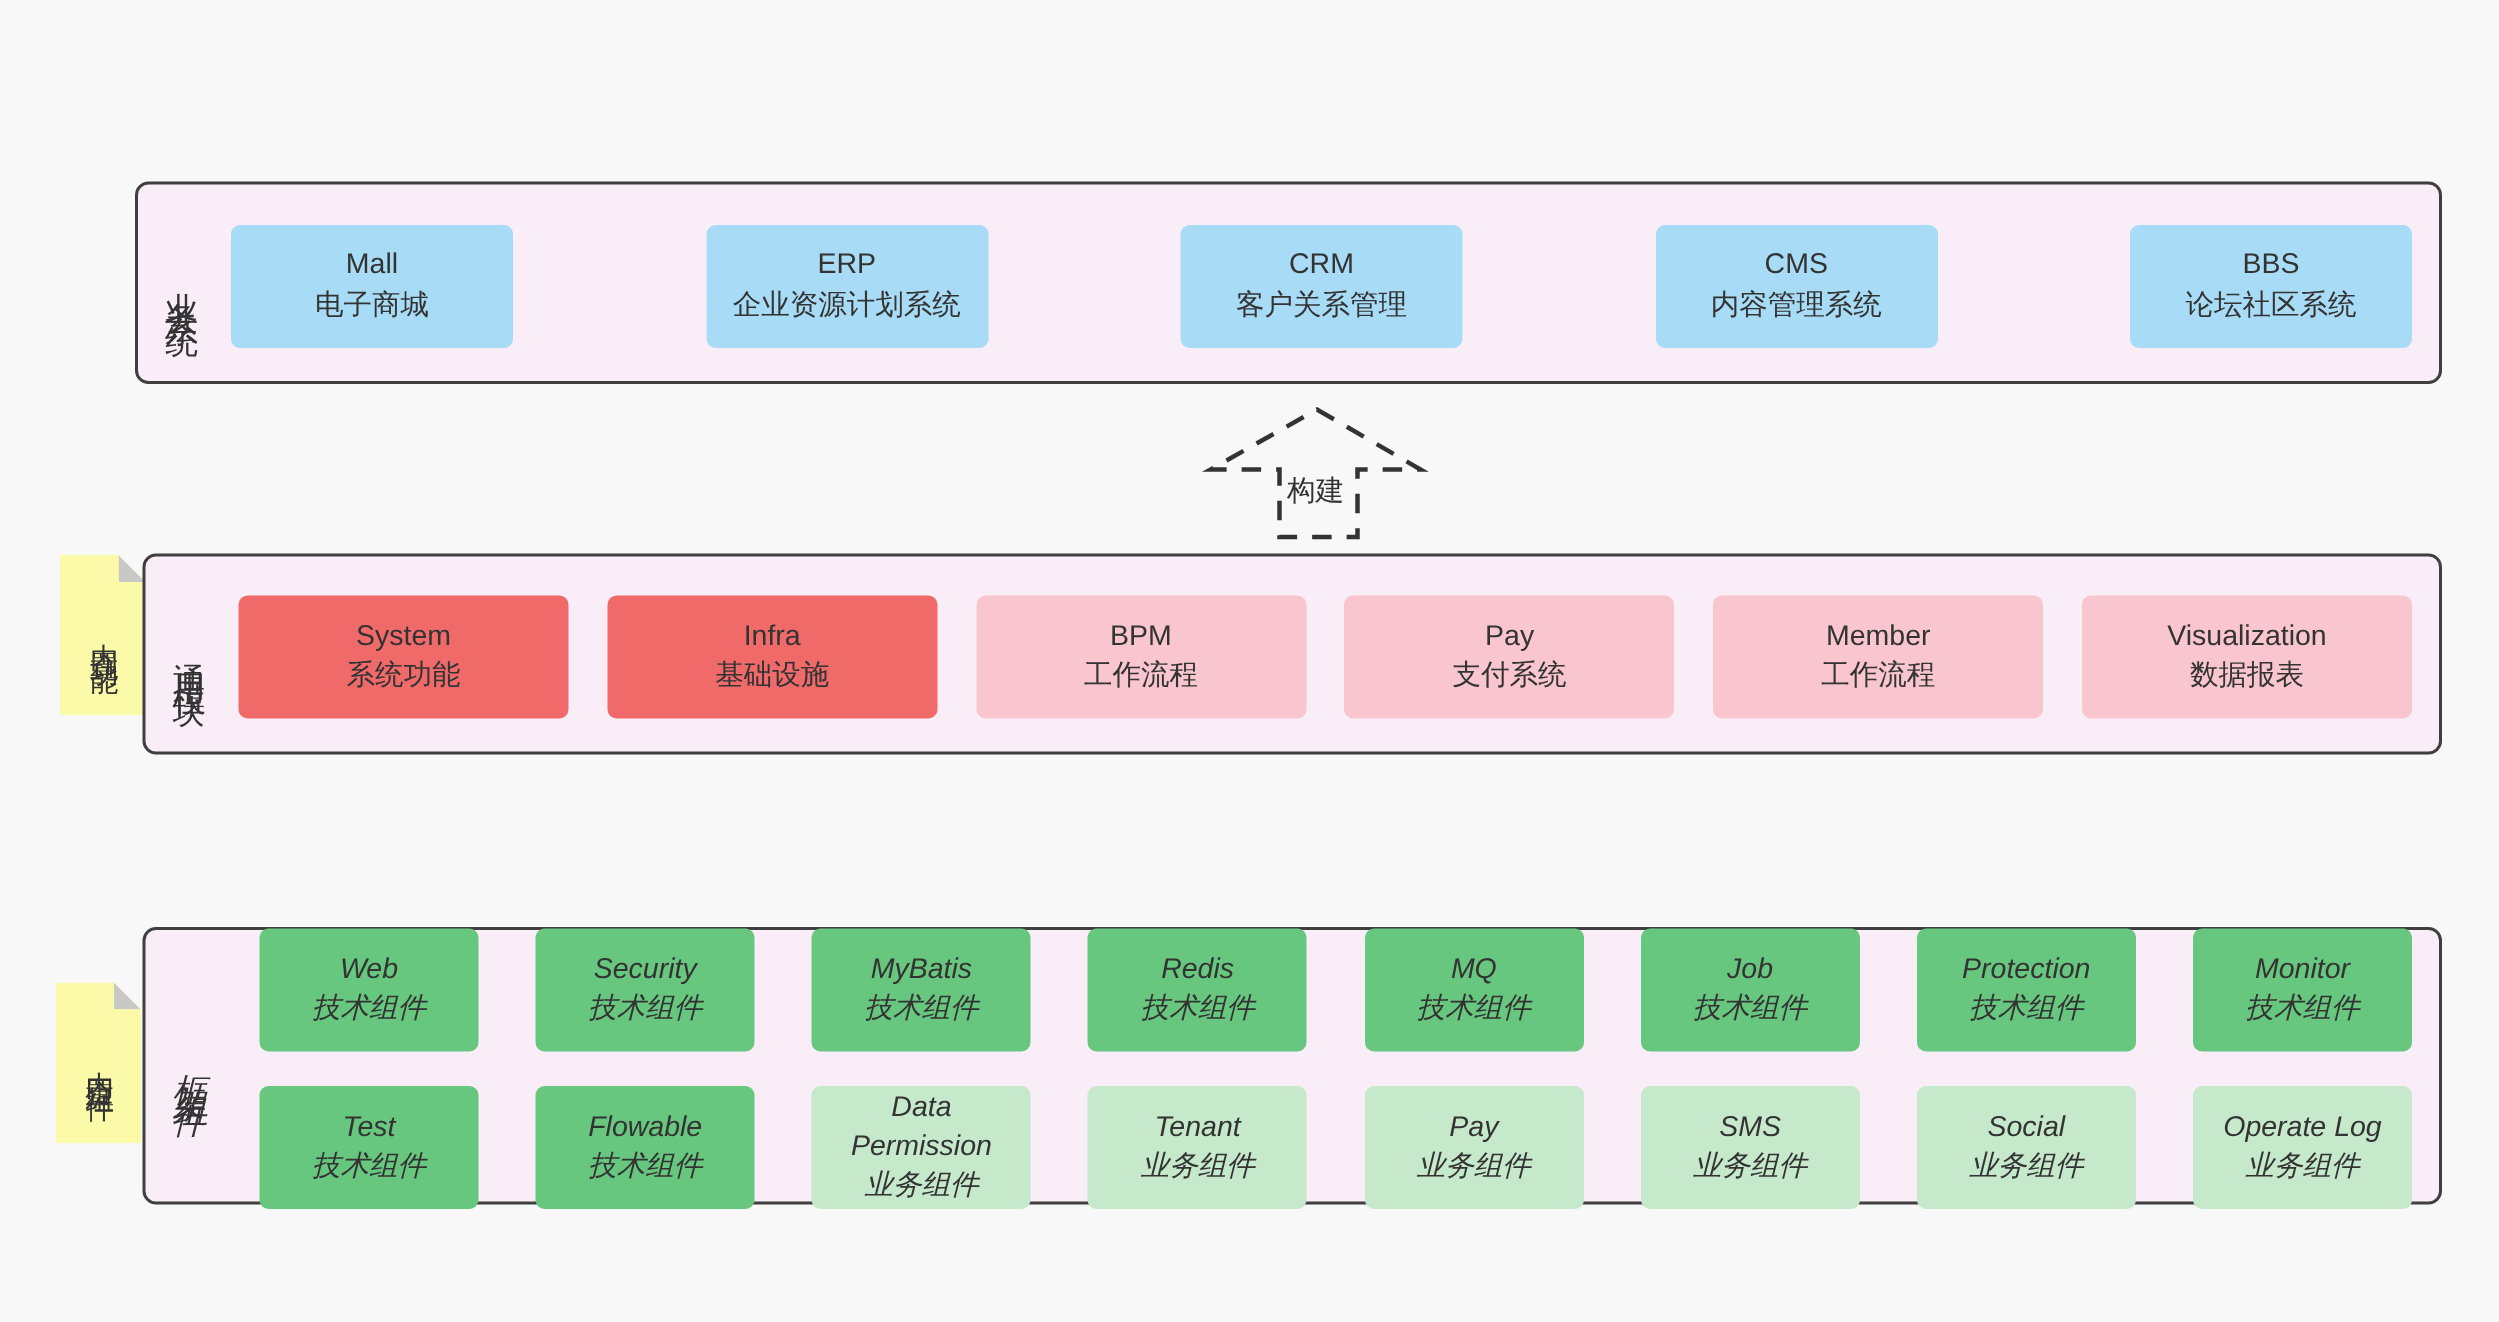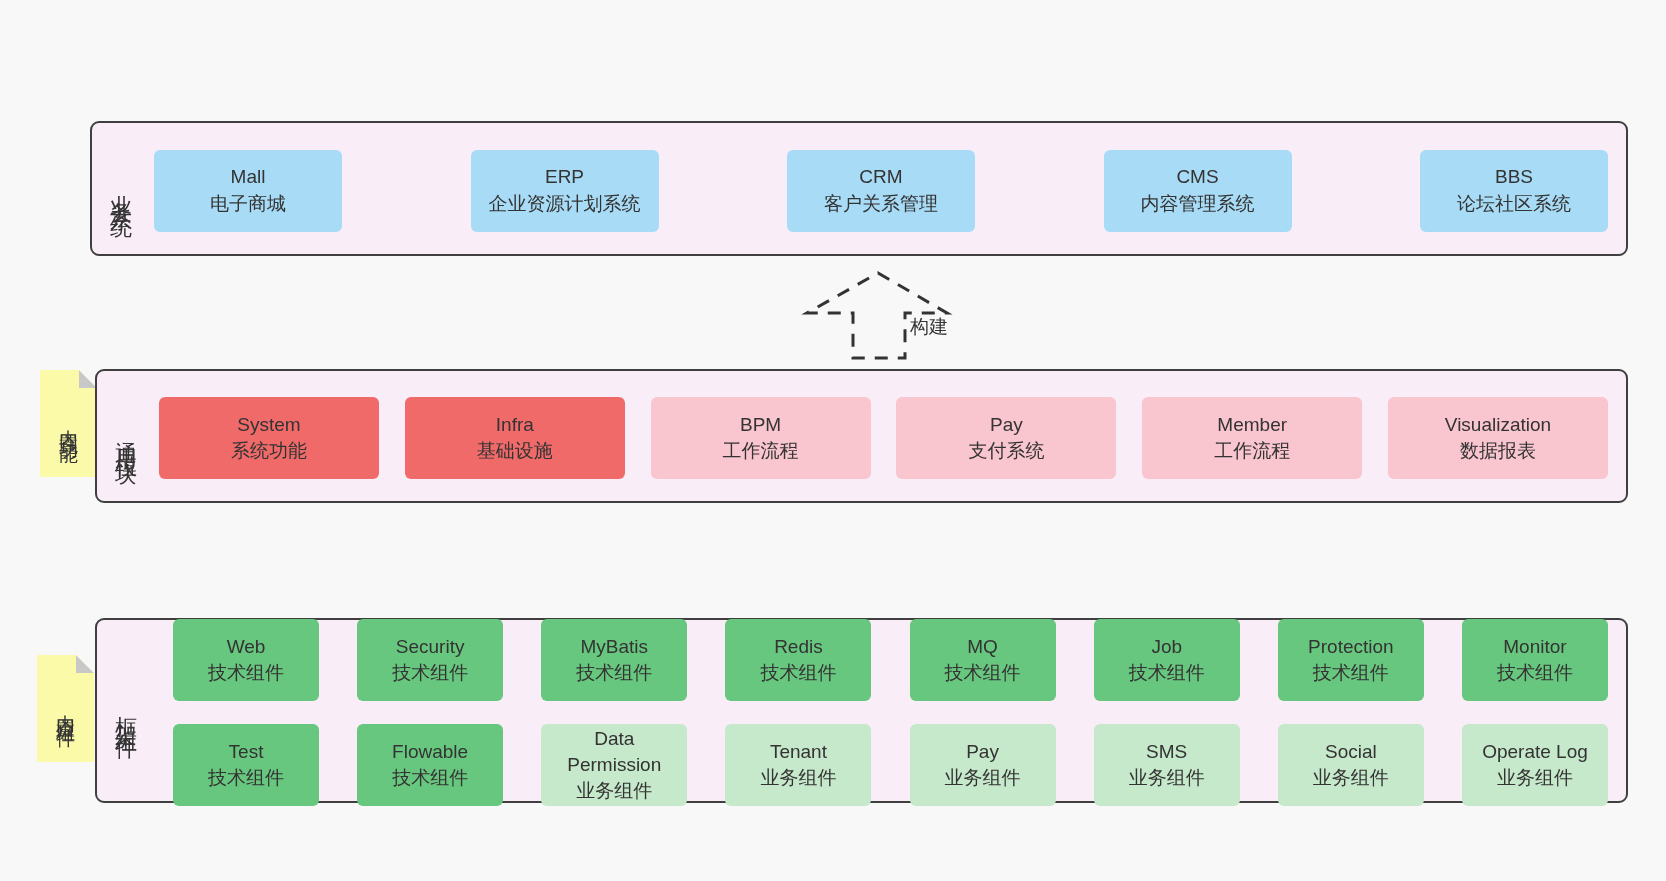--- a/index.html
+++ b/index.html
@@ -11,21 +11,21 @@
   html,body{margin:0;padding:0;background:var(--page_bg);}
   body{font-family:"Liberation Sans","DejaVu Sans",sans-serif;color:var(--text);}
   .canvas{position:relative;width:1666px;height:881px;background:var(--page_bg);overflow:hidden;}
 
   
   .band{position:absolute;box-sizing:border-box;background:var(--band_fill);
         border:2px solid var(--band_border);border-radius:9px;
         display:flex;align-items:center;padding:4px 18px 0 10px;z-index:2;}
   .band-1{left:90px;top:121px;width:1538px;height:135px;}
   .band-2{left:95px;top:369px;width:1533px;height:134px;}
-  .band-3{left:95px;top:618px;width:1533px;height:185px;}
+  .band-3{left:95px;top:618px;width:1533px;height:185px;font-style:italic;}
   .band-label{flex:none;width:38px;display:flex;align-items:center;justify-content:center;align-self:stretch;}
   .band-label span{writing-mode:vertical-rl;text-orientation:upright;
         font-size:22px;letter-spacing:7px;color:var(--text);}
   .boxes{flex:1;display:flex;justify-content:space-between;align-items:center;margin-left:14px;}
   .rows{flex:1;display:flex;flex-direction:column;gap:23px;margin-left:14px;}
 
   
   .box{box-sizing:border-box;height:82px;border-radius:6px;display:flex;flex-direction:column;
        align-items:center;justify-content:center;text-align:center;
        font-size:19px;line-height:1.38;color:var(--text);padding:2px 6px;}
@@ -48,21 +48,21 @@
         letter-spacing:5px;color:var(--text);}
   .note .fold{position:absolute;top:0;right:0;width:18px;height:18px;background:var(--fold_gray);
         clip-path:polygon(0 0,100% 100%,0 100%);}
 
   
   .arrow{position:absolute;width:142px;height:92px;z-index:1;}
   .arrow-1{left:806px;top:268px;}
   .arrow-2{left:820px;top:512px;}
   .arrow svg{position:absolute;inset:0;overflow:visible;}
   .arrow svg polygon{fill:none;stroke:var(--arrow);stroke-width:3;stroke-dasharray:13 10;}
-  .arrow-label{position:absolute;left:0;right:0;top:46px;text-align:right;
+  .arrow-label{position:absolute;left:0;right:0;top:46px;text-align:center;
         font-size:19px;color:var(--text);}
 </style>
 </head>
 <body>
 
 <div class="canvas">
 
   <div class="note note-1">
     <span>内置功能</span>
     <i class="fold"></i>

